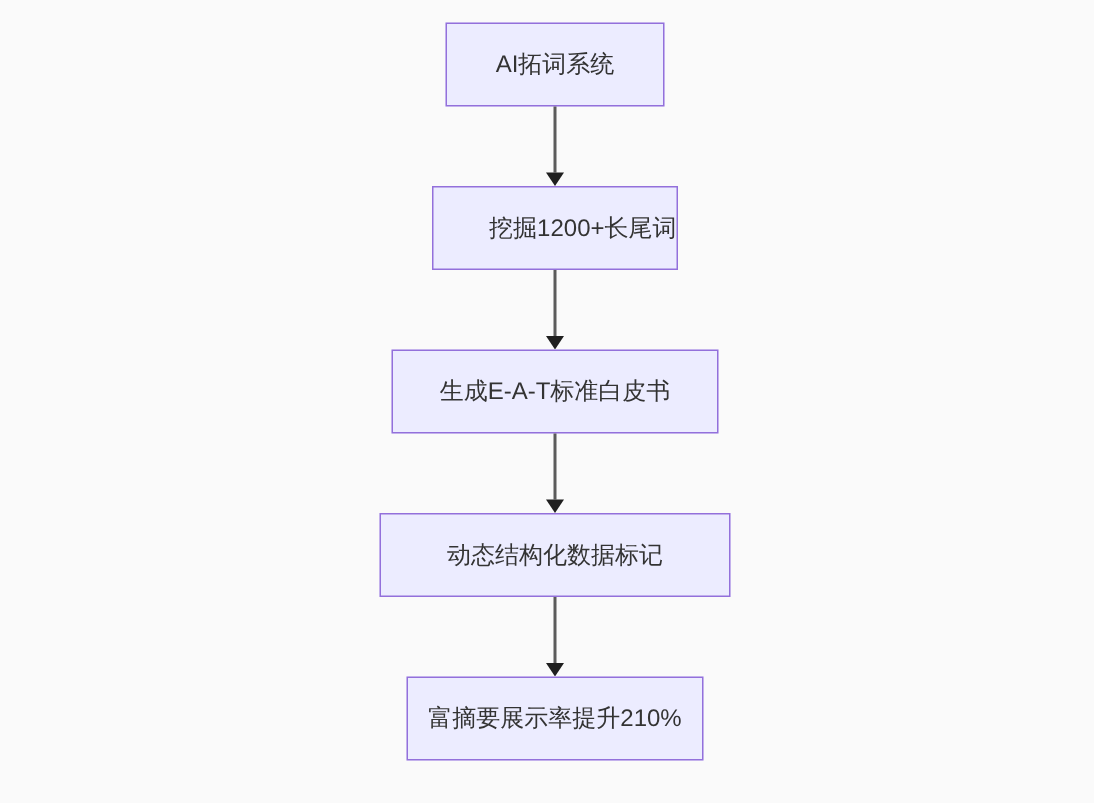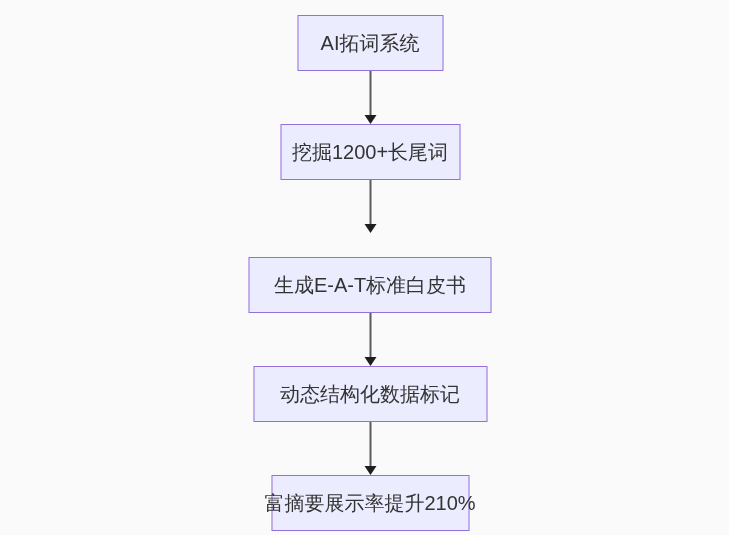--- a/index.html
+++ b/index.html
@@ -26,29 +26,29 @@
     transform: translateX(-50%);
     display: flex;
     flex-direction: column;
     align-items: center;
   }
   .node {
     height: 56px;
     background: var(--node-fill);
     border: 1px solid var(--node-border);
     color: var(--text-color);
-    font-size: 20px;
+    font-size: 16px;
     display: flex;
     align-items: center;
     justify-content: center;
     white-space: nowrap;
   }
   .node.n1 { width: 146px; }
-  .node.n2 { width: 180px; }
-  .node.n3 { width: 243px; margin-top: 24px; }
+  .node.n2 { width: 164px; justify-content: flex-end; }
+  .node.n3 { width: 218px; }
   .node.n4 { width: 234px; }
   .node.n5 { width: 198px; }
   .edge {
     height: 53px;
     width: 12px;
     display: flex;
     flex-direction: column;
     align-items: center;
   }
   .edge .line {

